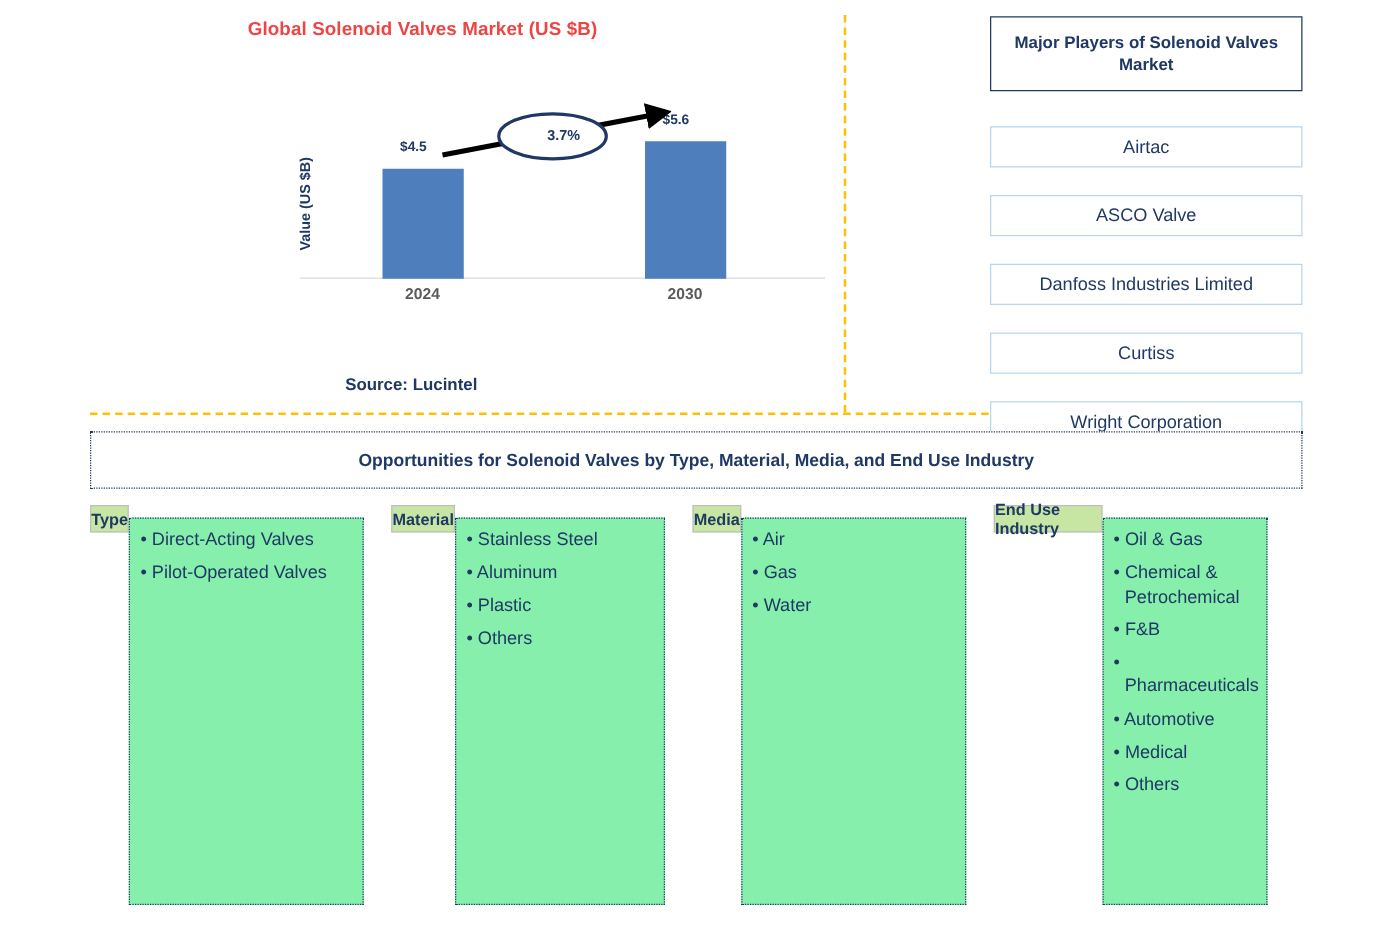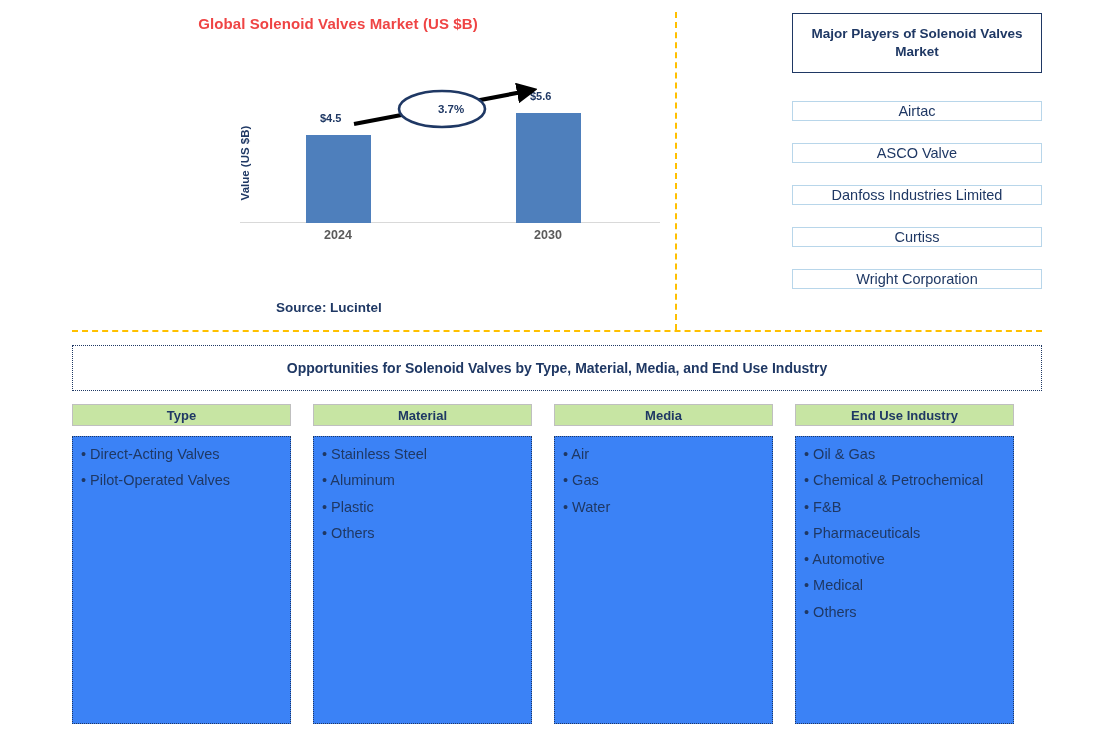--- a/index.html
+++ b/index.html
@@ -134,21 +134,21 @@
     text-align: center;
     font-size: 13.5px;
     font-weight: bold;
     line-height: 1.35;
     color: #1F3864;
     padding: 0 8px;
   }
   .player-box {
     box-sizing: border-box;
     width: 250px;
-    height: 20px;
+    height: 33px;
     border: 1.2px solid #B8D6EA;
     display: flex;
     align-items: center;
     justify-content: center;
     font-size: 14.5px;
     color: #1F3864;
     background: #FFFFFF;
     margin-top: 22px;
   }
   #players-list .player-box:first-child { margin-top: 28px; }
@@ -172,41 +172,41 @@
   #columns {
     position: absolute;
     left: 72px; top: 404px;
     width: 970px; height: 320px;
     display: flex;
     gap: 22px;
   }
   .column {
     width: 219px;
     display: flex;
-    flex-direction: column;
+    flex-direction: row;
   }
   .column-header {
     box-sizing: border-box;
     height: 22px;
     background: #C7E5A3;
     border: 1px solid #BFBFBF;
     display: flex;
     align-items: center;
     justify-content: center;
     font-size: 13px;
     font-weight: bold;
     color: #1F3864;
   }
   .column-body {
     box-sizing: border-box;
     flex: 1;
     margin-top: 10px;
     border: 1.6px dotted #1F3864;
     padding: 8px 6px 6px 6px;
-    background: #3b82f6;
+    background: #86efac;
   }
   .bullet-item {
     font-size: 14.5px;
     color: #1F3864;
     line-height: 1.33;
     padding-left: 2px;
     margin-bottom: 7px;
     text-indent: -9px;
     padding-left: 11px;
   }

